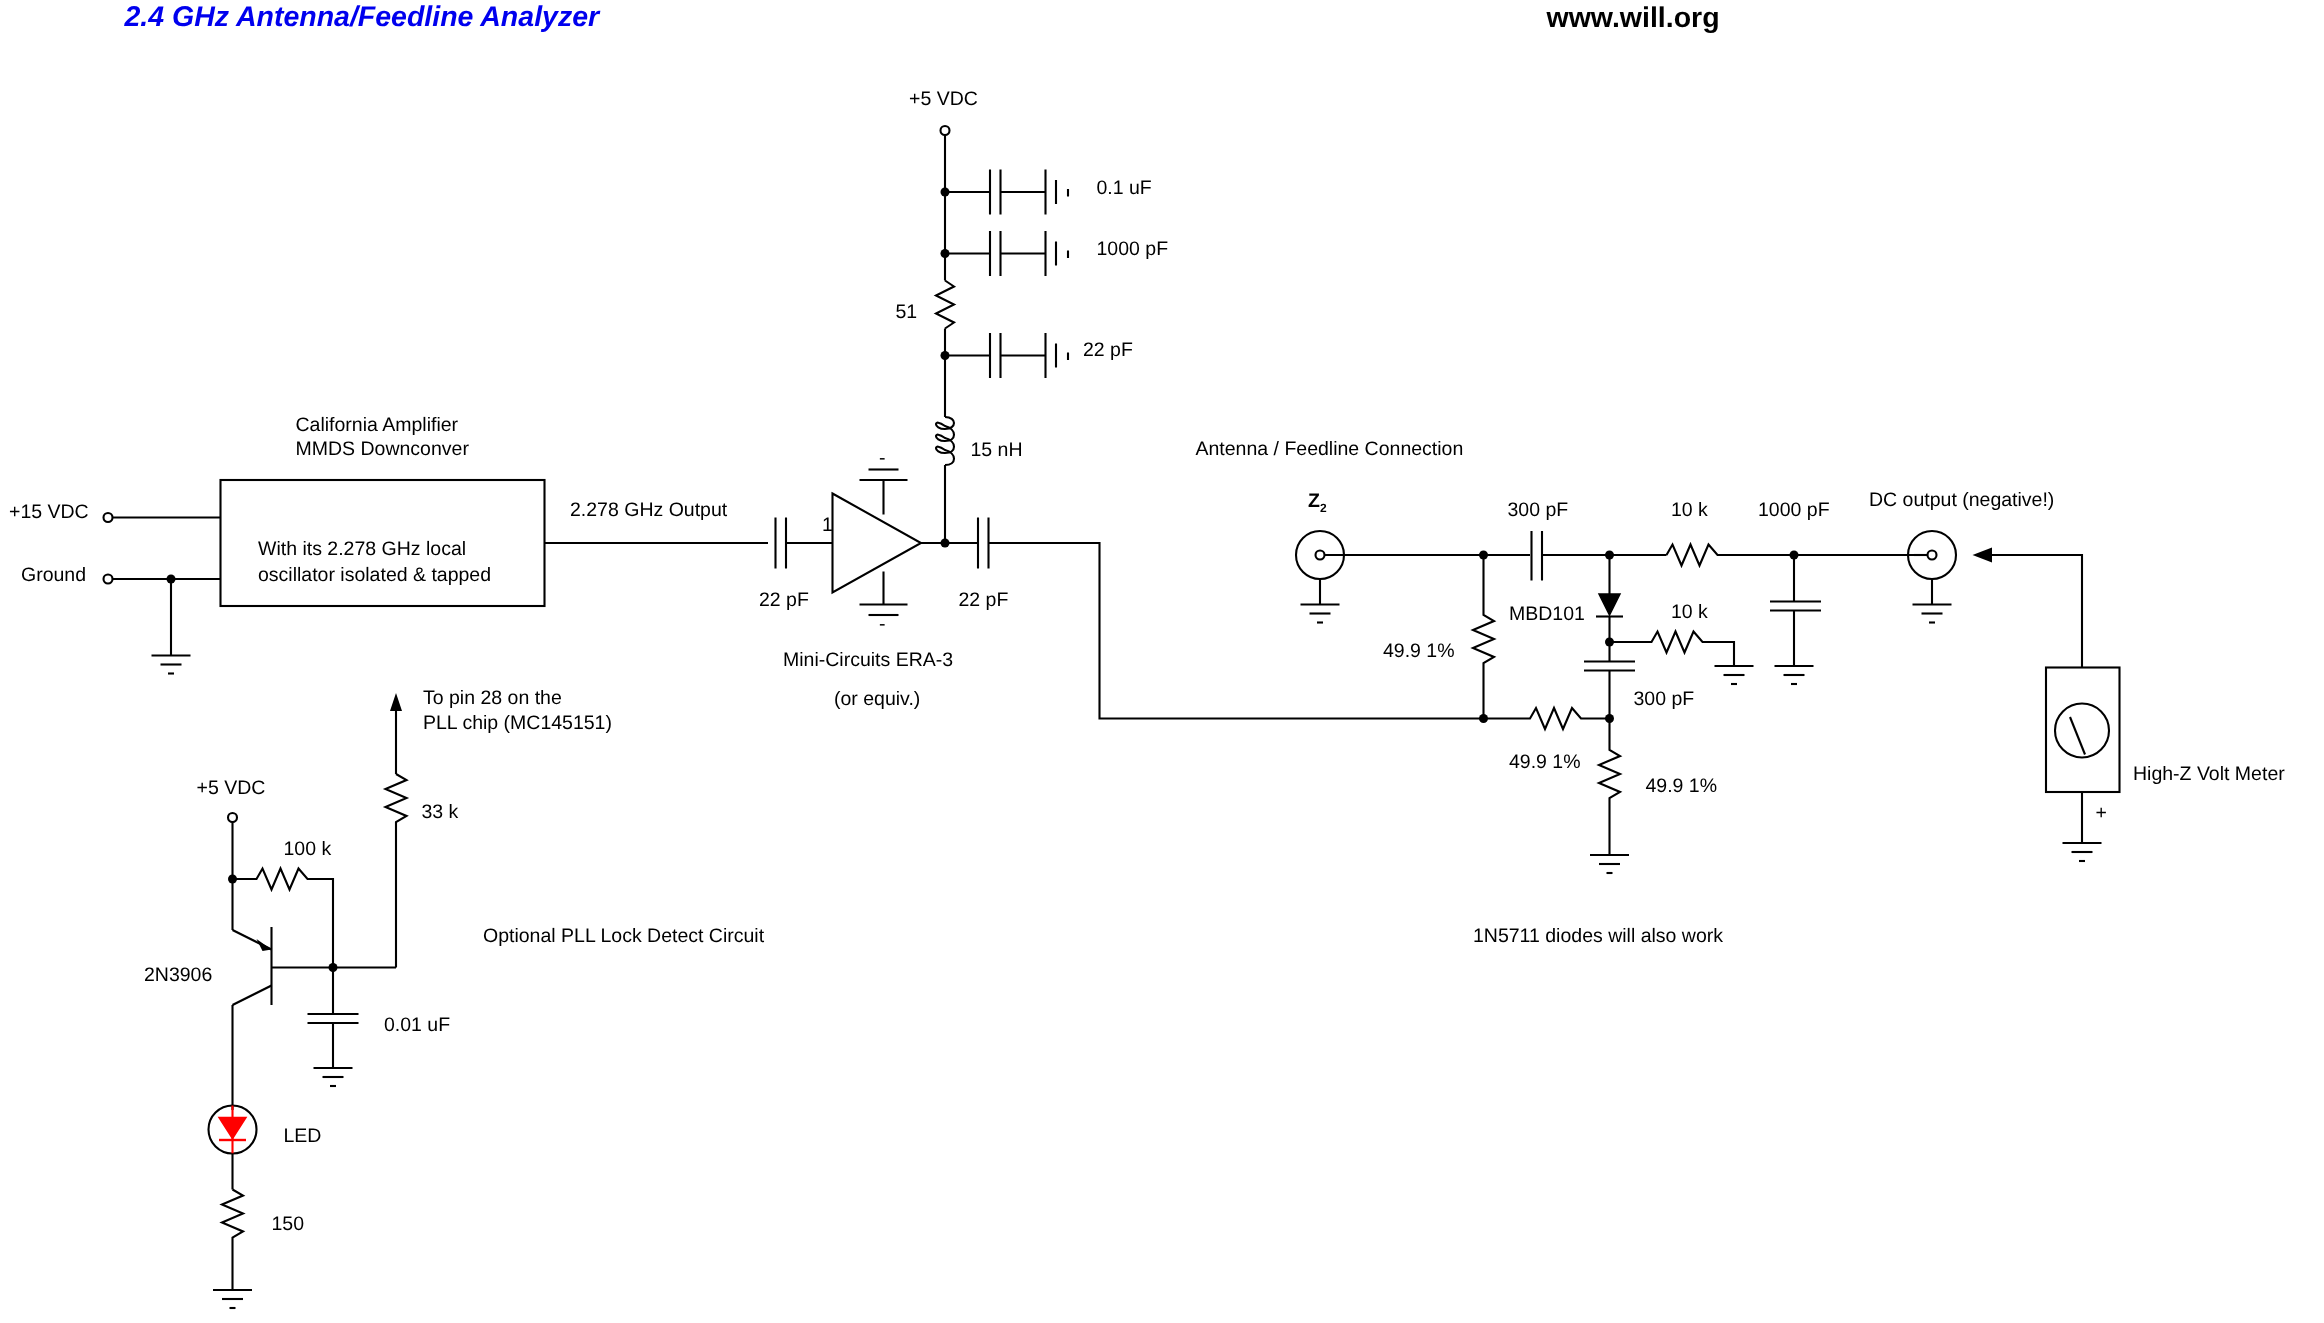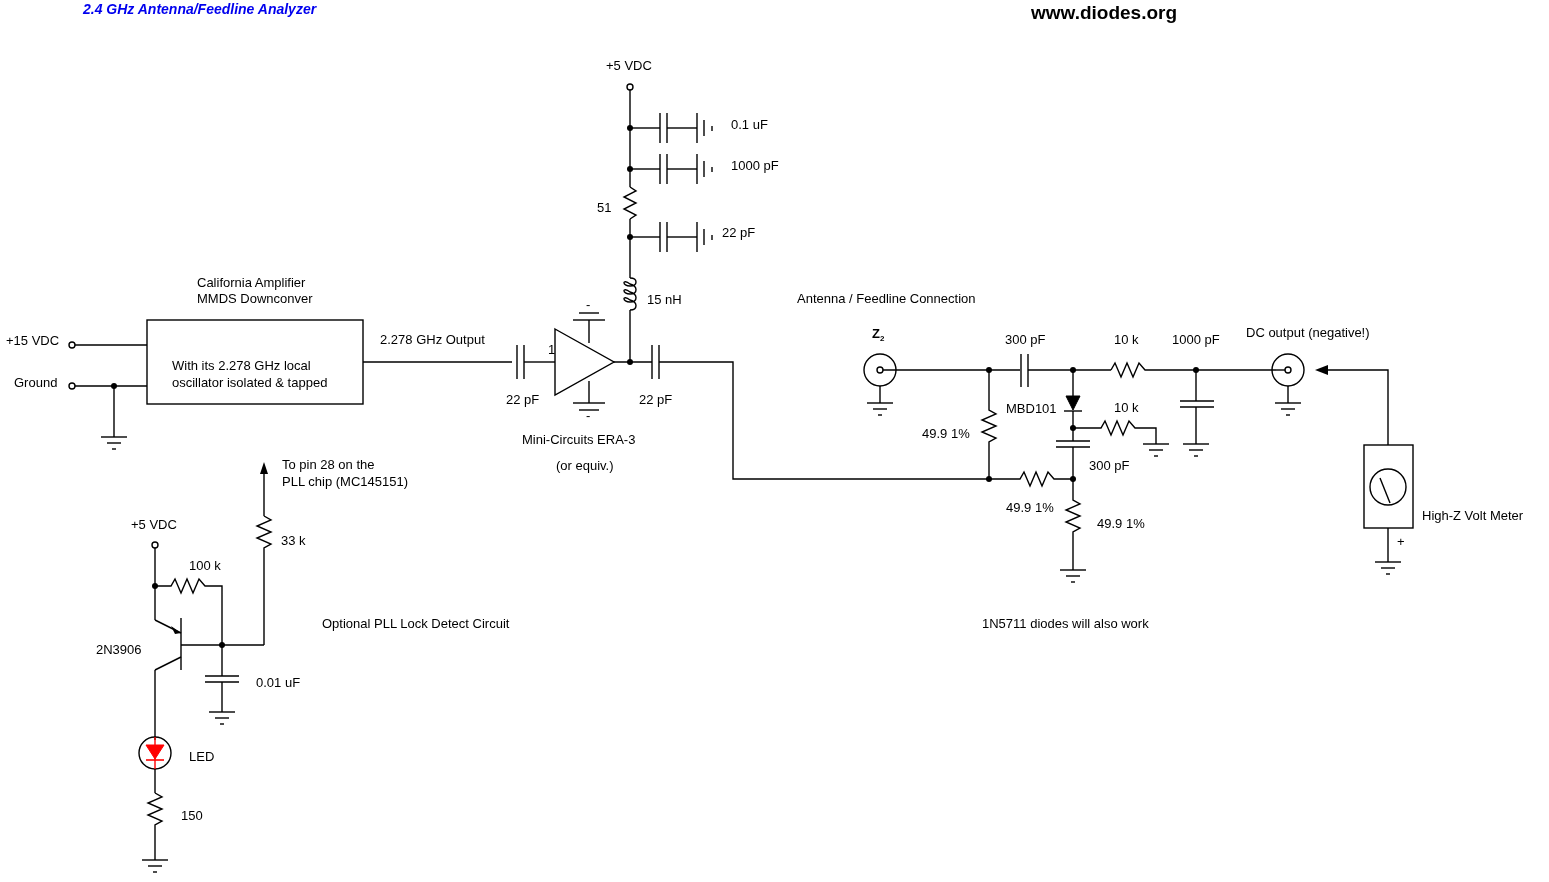--- a/index.html
+++ b/index.html
@@ -1,32 +1,32 @@
 <!DOCTYPE html>
 <html><head>
 <meta charset="utf-8">
 <style>
   html, body { margin: 0; padding: 0; background: #ffffff; }
   body { width: 1549px; height: 882px; position: relative; overflow: hidden;
          font-family: "Liberation Sans", sans-serif; }
   #schematic { position: absolute; left: 0; top: 0; }
-  .title { position: absolute; left: 83px; top: 1px; font-size: 14px; font-weight: bold;
+  .title { position: absolute; left: 83px; top: 1px; font-size: 19px; font-weight: bold;
            font-style: italic; color: #0000ee; font-family: "Liberation Sans", sans-serif; }
   .url { position: absolute; left: 1031px; top: 2px; font-size: 19px; font-weight: bold;
          color: #000; font-family: "Liberation Sans", sans-serif; }
   svg text { font-family: "Liberation Sans", sans-serif; font-size: 13px; fill: #000; }
   .w { stroke: #000; stroke-width: 1.4; fill: none; }
   .dot { fill: #000; }
   .red { stroke: #ff0000; fill: #ff0000; }
 </style>
 </head>
 <body>
 
 <div class="title">2.4 GHz Antenna/Feedline Analyzer</div>
-<div class="url">www.diodes.org</div>
+<div class="url">www.will.org</div>
 
 <svg id="schematic" width="1549" height="882" viewBox="0 0 1549 882">
   <defs>
     <g id="gnd">
       <line class="w" x1="-13" y1="0" x2="13" y2="0"></line>
       <line class="w" x1="-7" y1="6" x2="7" y2="6"></line>
       <line class="w" x1="-2" y1="12" x2="2" y2="12"></line>
     </g>
   </defs>
 

